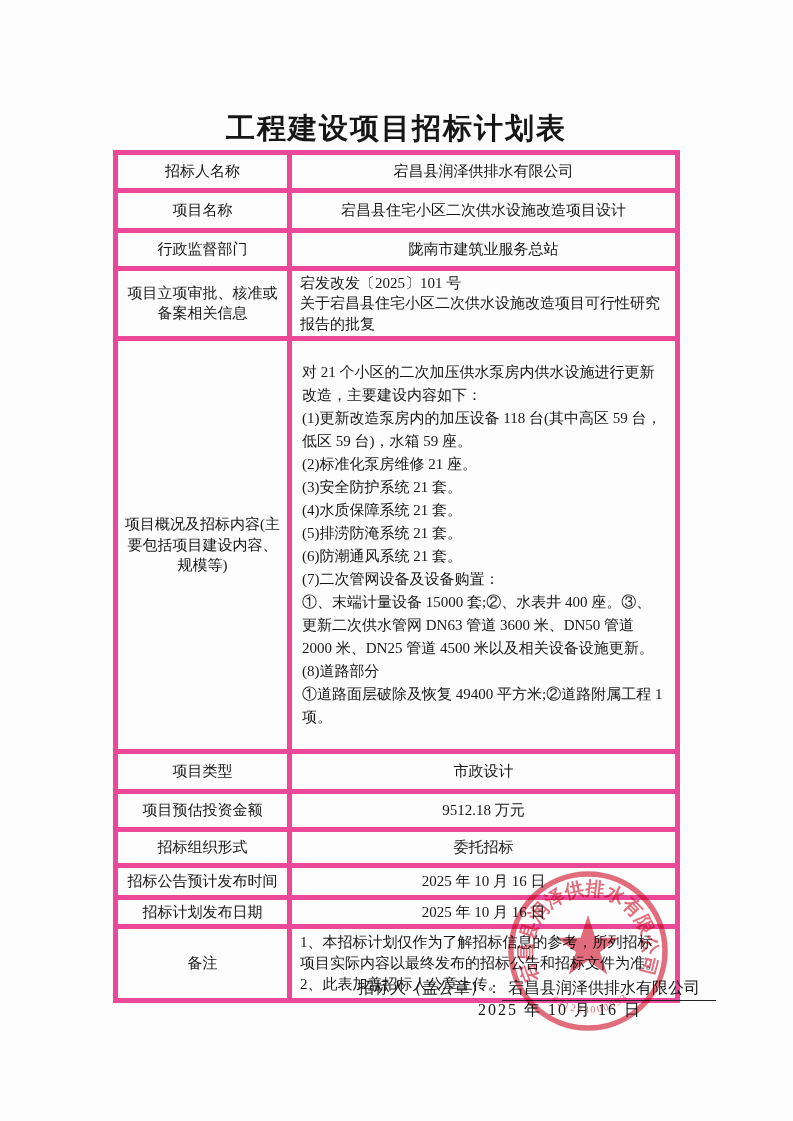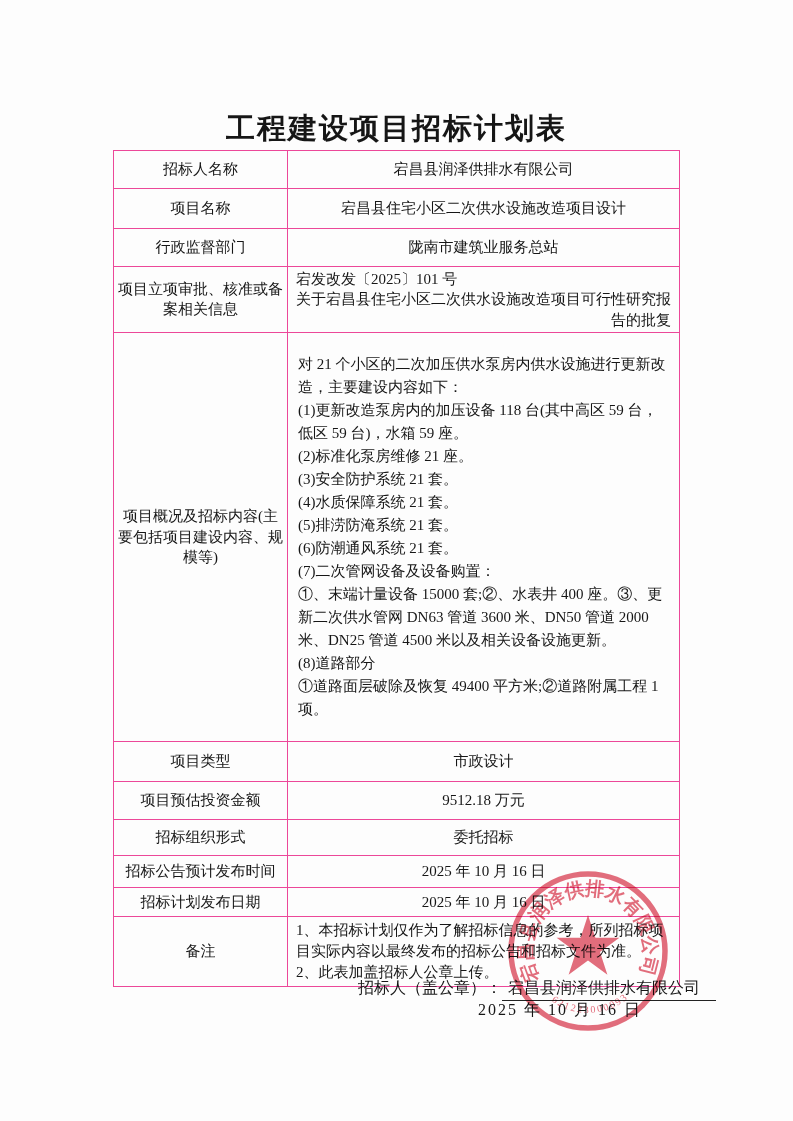--- a/index.html
+++ b/index.html
@@ -10,30 +10,30 @@
   }
   .doc-title{
     position:absolute;top:109px;left:0;width:100%;
     text-align:center;font-size:29px;font-weight:bold;letter-spacing:2px;
   }
   table.doc-table{
     position:absolute;left:113px;top:150px;width:567px;
     border-collapse:collapse;table-layout:fixed;
   }
   table.doc-table td{
-    border:1px solid #ec4899;vertical-align:middle;
+    border:5px solid #ec4899;vertical-align:middle;
     font-size:15px;line-height:1.35;
   }
   td.lbl{
     width:174px;text-align:center;font-size:13px;padding:2px 4px;
   }
   td.val{text-align:center;padding:2px 8px;}
   td.val-left{text-align:left;padding:20px 10px;vertical-align:top;}
   .val2 .l1{text-align:left;}
-  .val2 .l2{text-align:right;padding:0 0px;}
+  .val2 .l2{text-align:left;padding:0 0px;}
   .overview div{line-height:23px;font-size:15px;}
   .remark div{line-height:21px;font-size:15px;text-align:left;}
   .r38{height:38px;} .r40{height:40px;} .r60{height:60px;margin-left:20px;}
   .r315{height:315px;} .r36{height:36px;} .r32{height:32px;}
   .r29{height:29px;} .r65{height:65px;}
   .sig-line{
     position:absolute;left:358px;top:978px;font-size:16px;white-space:nowrap;
   }
   .sig-name{
     display:inline-block;border-bottom:1.6px solid #222;

